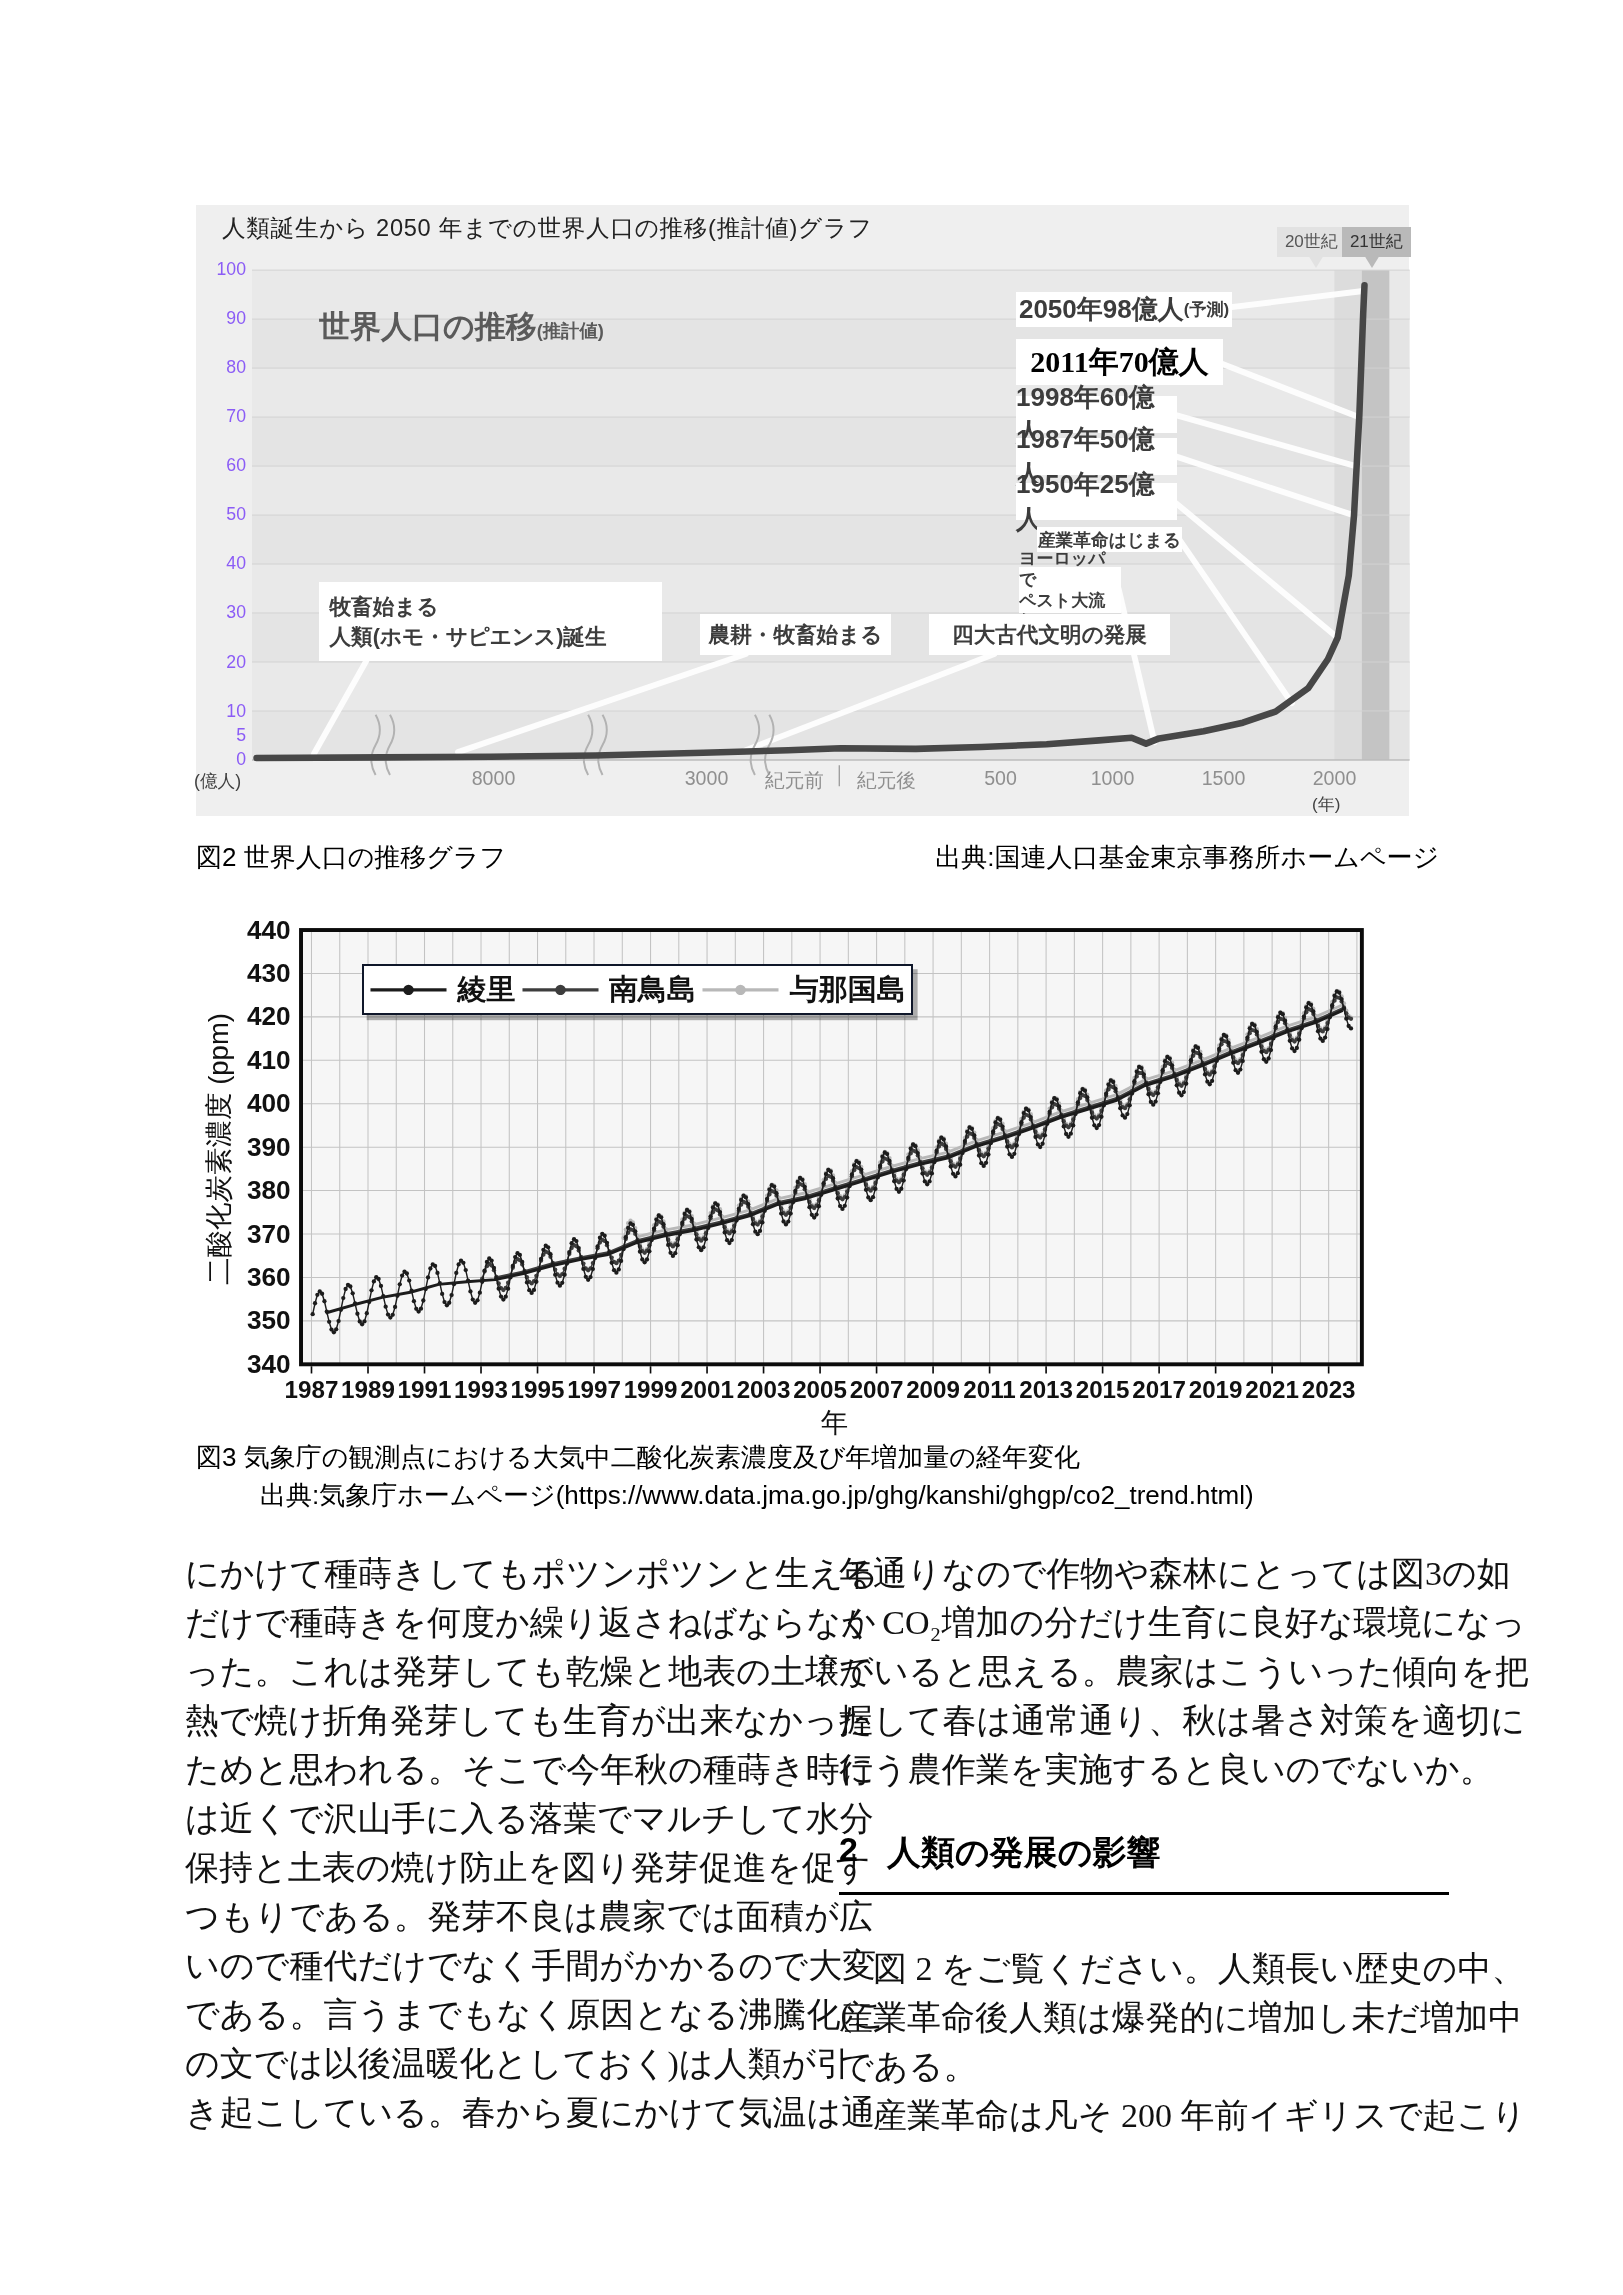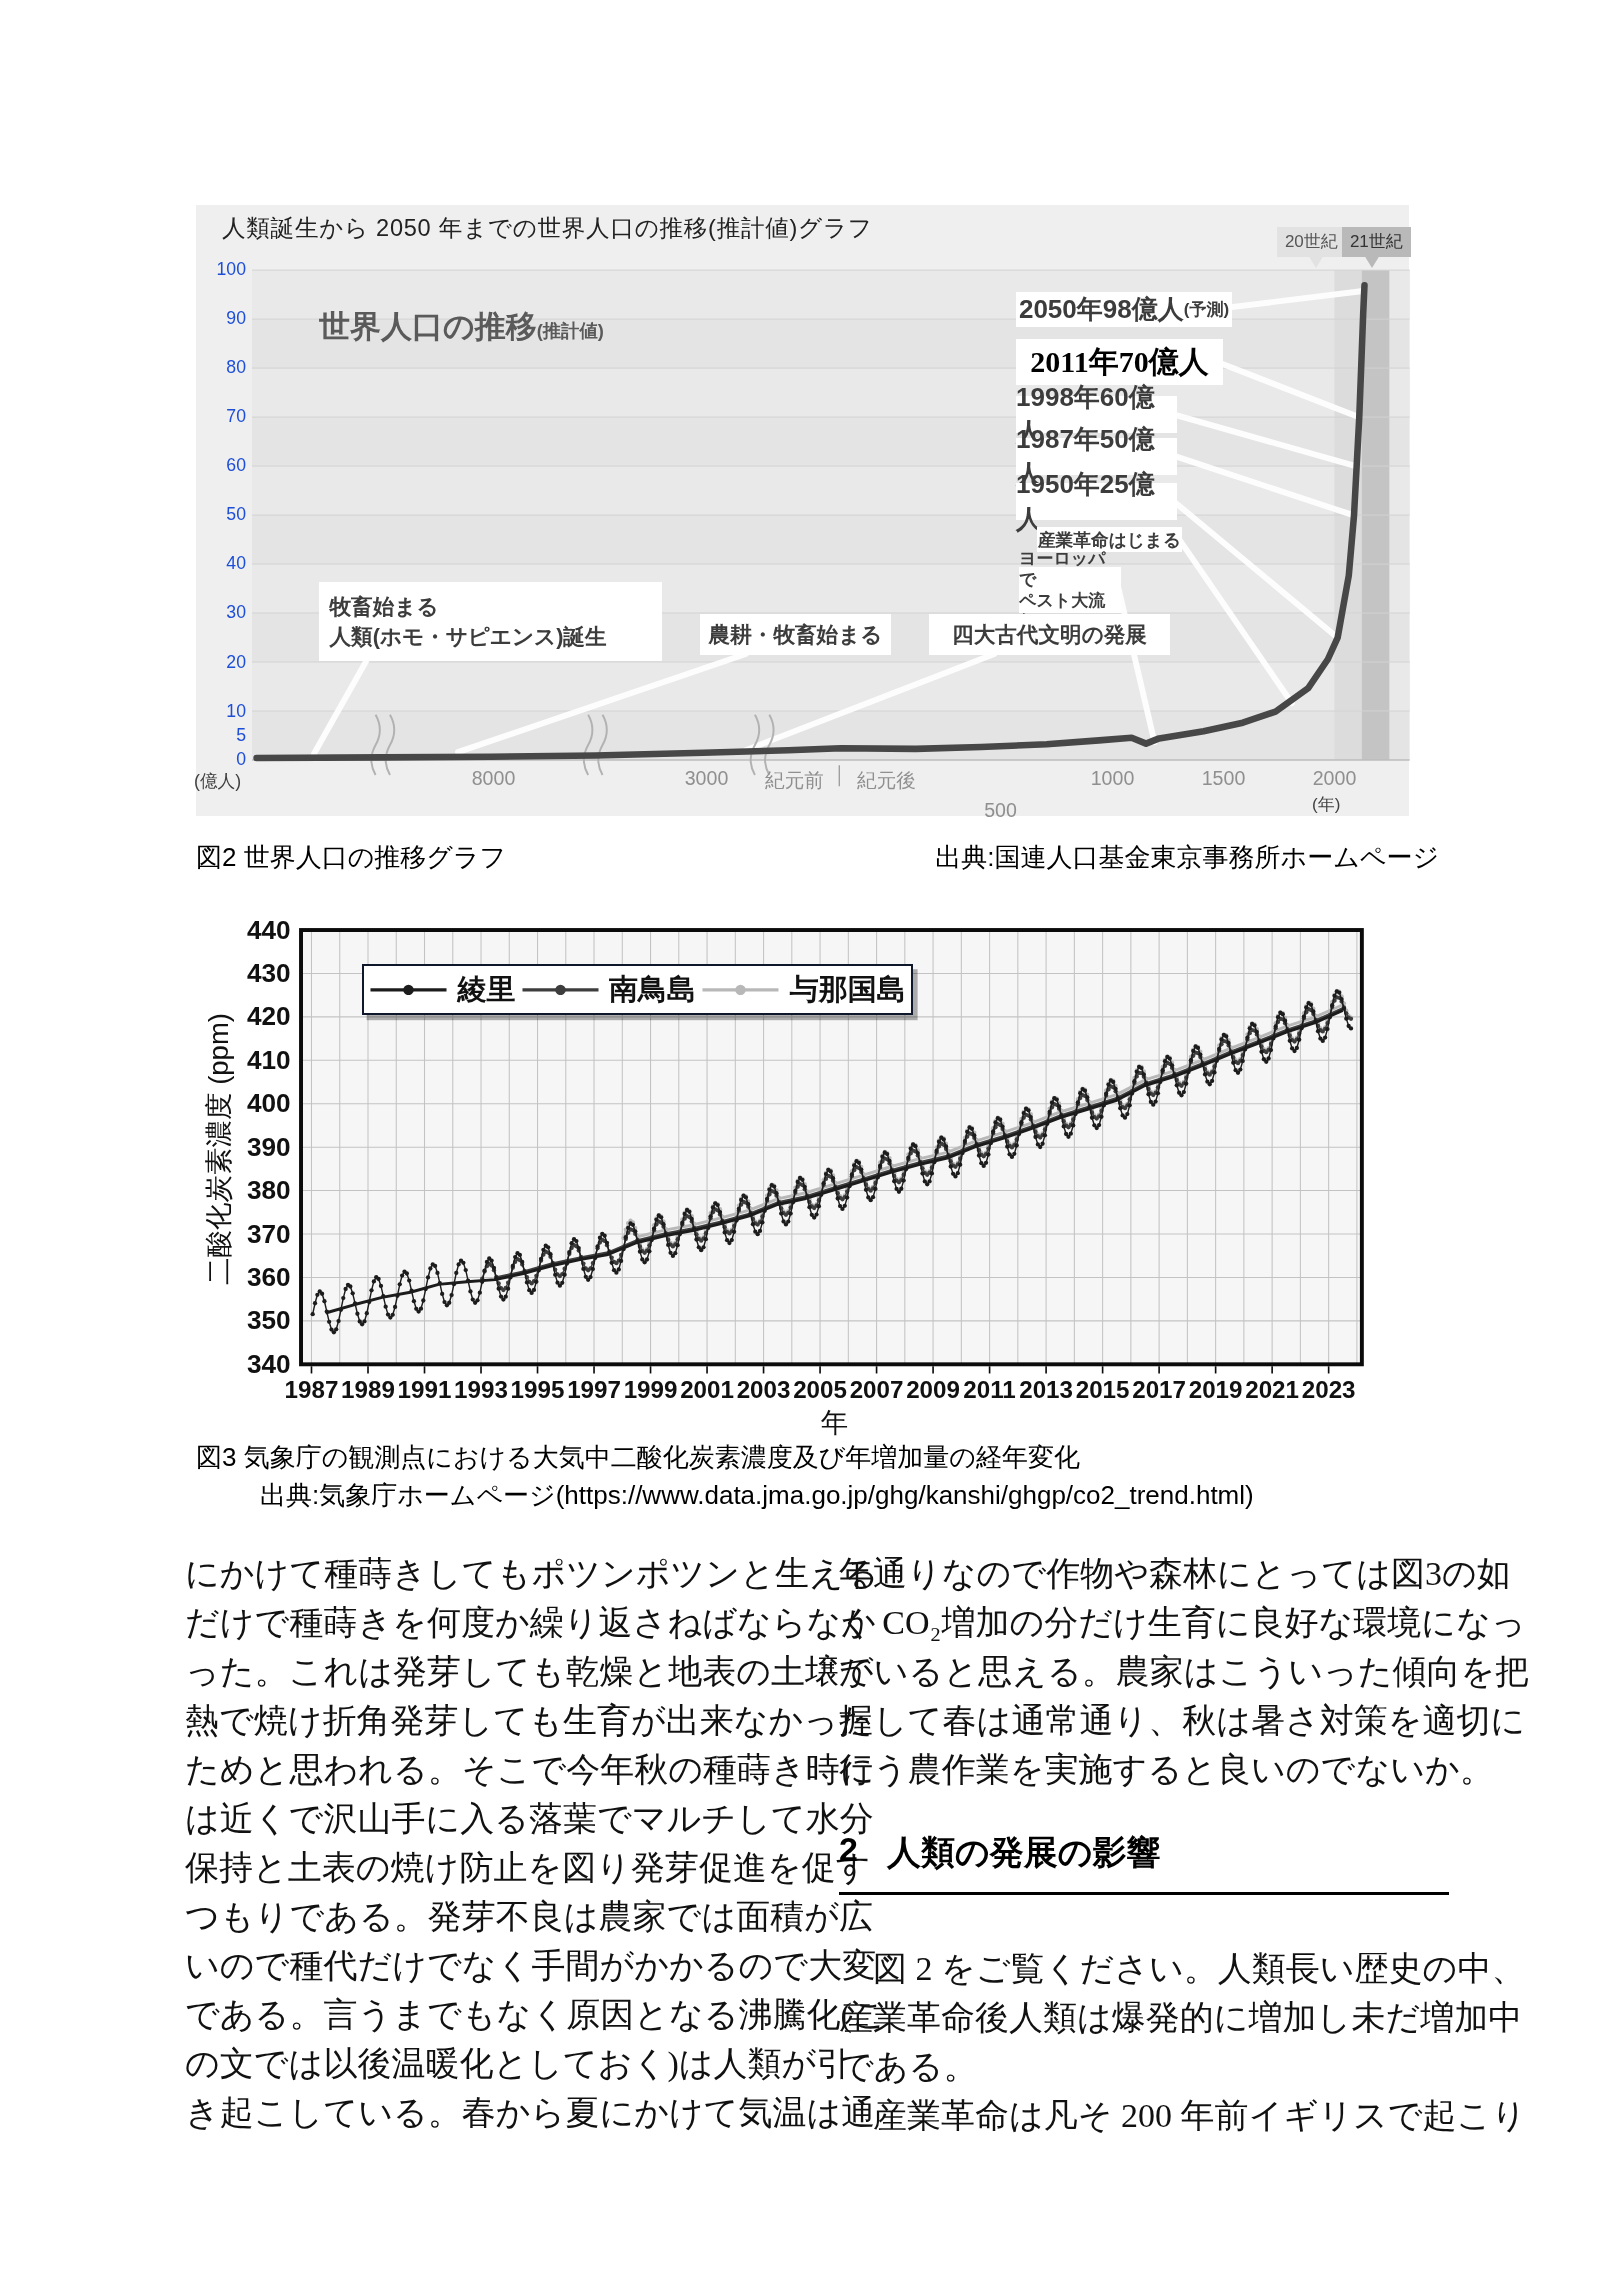--- a/index.html
+++ b/index.html
@@ -7,21 +7,21 @@
         font-family:"Liberation Sans","DejaVu Sans",sans-serif;}
   .abs{position:absolute;}
   
   #fig2-panel{left:196px;top:205px;width:1213px;height:611px;background:#efefef;z-index:0;}
   #chart-svg{left:0;top:0;z-index:1;}
   .z2{z-index:2;}
   #fig2-header{left:222px;top:212px;font-size:23.6px;color:#222;letter-spacing:0.7px;}
   #fig2-plot-title{left:319px;top:306px;color:#5a5a5a;font-weight:bold;}
   #fig2-plot-title .big{font-size:31px;}
   #fig2-plot-title .small{font-size:18.3px;}
-  .ytick{width:34px;left:212px;text-align:right;font-size:17.7px;color:#1d4ed8;}
+  .ytick{width:34px;left:212px;text-align:right;font-size:17.7px;color:#8b5cf6;}
   .xtick{width:85px;text-align:center;font-size:19.6px;color:#8f8f8f;top:767px;}
   .unit{font-size:17.7px;color:#404040;}
   .callout{background:#ffffff;display:flex;align-items:center;justify-content:center;
            color:#3c3c3c;font-weight:bold;}
   .callout .note{font-size:17px;}
   .tag{font-size:17px;padding:3.3px 7.9px;color:#555;}
   .tag-tri{width:0;height:0;border-left:8.5px solid transparent;border-right:8.5px solid transparent;}
   
   .caption{font-size:26px;color:#000;}
   
@@ -1338,21 +1338,21 @@
   <div class="abs z2 ytick" style="top:652px;">20</div>
   <div class="abs z2 ytick" style="top:701px;">10</div>
   <div class="abs z2 ytick" style="top:725px;">5</div>
   <div class="abs z2 ytick" style="top:749px;">0</div>
   <div class="abs z2 unit" style="left:194px;top:769px;">(億人)</div>
 
   <div class="abs z2 xtick" style="left:451px;">8000</div>
   <div class="abs z2 xtick" style="left:664px;">3000</div>
   <div class="abs z2 xtick" style="left:752px;">紀元前</div>
   <div class="abs z2 xtick" style="left:844px;">紀元後</div>
-  <div class="abs z2 xtick" style="left:958px;margin-top:32px;">500</div>
+  <div class="abs z2 xtick" style="left:958px;">500</div>
   <div class="abs z2 xtick" style="left:1070px;">1000</div>
   <div class="abs z2 xtick" style="left:1181px;">1500</div>
   <div class="abs z2 xtick" style="left:1292px;">2000</div>
   <div class="abs z2 unit" style="left:1312px;top:793px;font-size:17px;">(年)</div>
 
   <div class="abs z2 callout" style="left:1016px;top:292px;width:216px;height:35px;font-size:26px;">
     <span>2050年98億人</span>
       <span class="note">(予測)</span>
   </div>
   <div class="abs z2 callout" style="left:1016px;top:339px;width:207px;height:46px;font-size:30px;color:#000000;font-family:Liberation Serif, serif;">2011年70億人</div>

